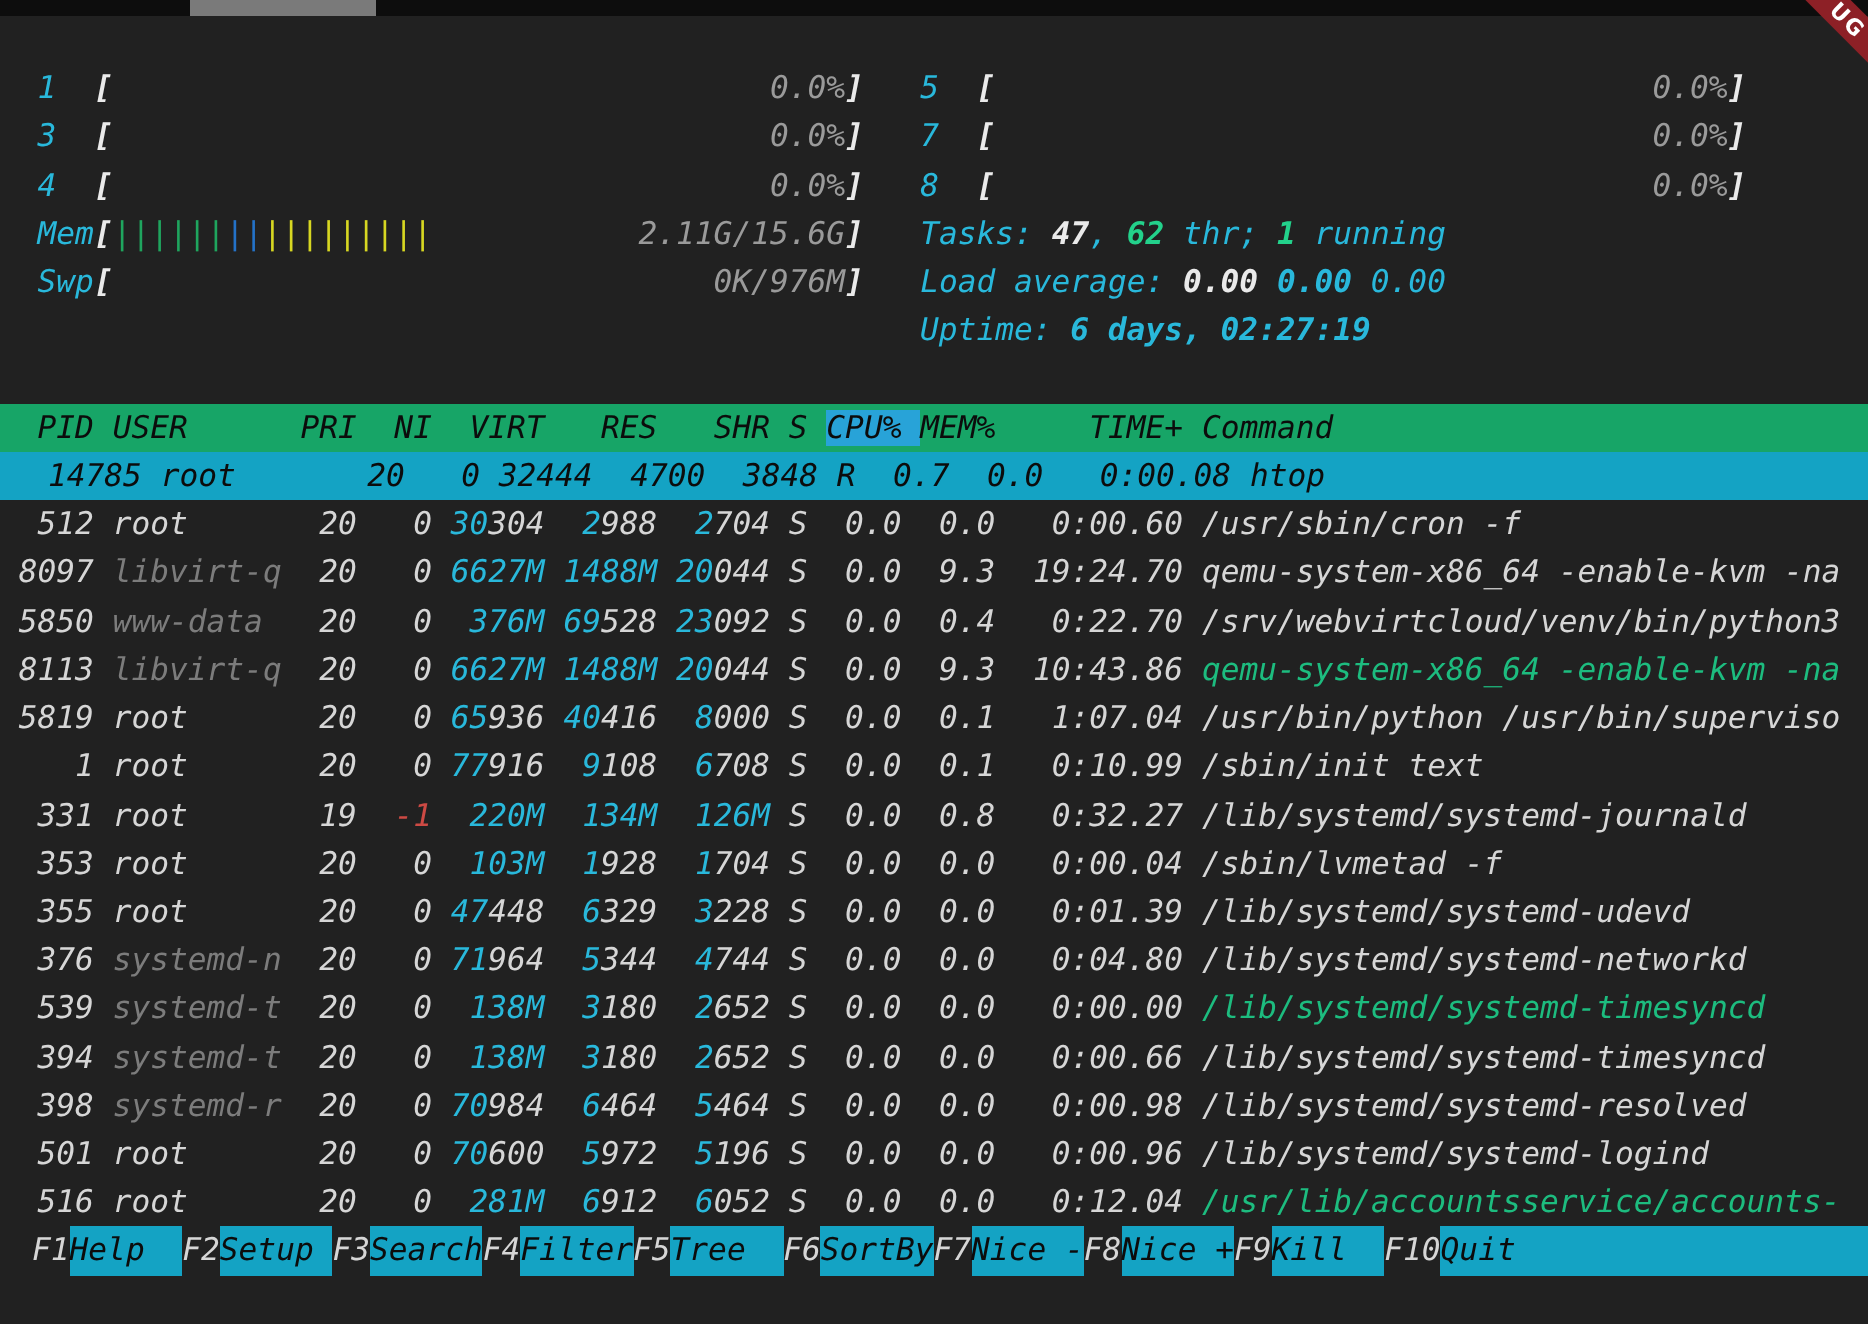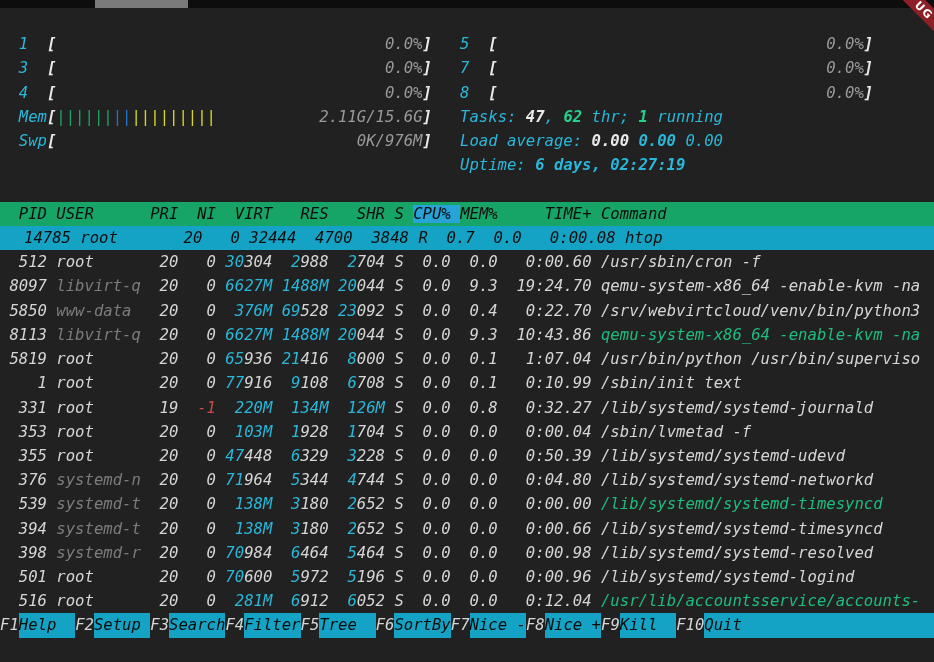--- a/index.html
+++ b/index.html
@@ -22,21 +22,21 @@
   .num{color:var(--cyan);}
   .red{color:var(--red);}
   .dim{color:var(--dim);}
   .udim{color:var(--user-dim);}
   .pgreen{color:var(--pipe-green);}
   .pblue{color:var(--pipe-blue);}
   .pyellow{color:var(--pipe-yellow);}
   .line.header{background:var(--header-bg);color:var(--black);}
   .line.header .hsort{background:var(--sort-bg);}
   .line.selected{background:var(--selected-bg);color:var(--black);padding-left:24px;}
-  .line.fnbar{display:flex;}
+  .line.fnbar{display:flex;margin-left:16px;}
   .fnitem{display:flex;}
   .fnitem.fill{flex:1;}
   .fnkey{white-space:pre;}
   .fnlabel{white-space:pre;background:var(--selected-bg);color:var(--black);}
   .fnlabel.fill{flex:1;}
 </style>
 </head>
 <body>
 
 <div class="screen">
@@ -54,25 +54,25 @@
       <div class="line"><span>  </span><span class="cyan">Mem</span><span class="wb">[</span><span class="pgreen">||||||</span><span class="pblue">||</span><span class="pyellow">|||||||||</span><span>           </span><span class="dim">2.11G/15.6G</span><span class="wb">]</span><span>   </span><span class="cyan">Tasks: </span><span class="wb">47</span><span class="cyan">, </span><span class="gb">62</span><span class="cyan"> thr; </span><span class="gb">1</span><span class="cyan"> running</span></div>
       <div class="line"><span>  </span><span class="cyan">Swp</span><span class="wb">[</span><span>                                </span><span class="dim">0K/976M</span><span class="wb">]</span><span>   </span><span class="cyan">Load average: </span><span class="wb">0.00 </span><span class="cyanb">0.00 </span><span class="cyan">0.00</span></div>
       <div class="line"><span>                                                 </span><span class="cyan">Uptime: </span><span class="cyanb">6 days, 02:27:19</span></div>
       <div class="line"></div>
       <div class="line header"><span>  PID </span><span>USER      </span><span>PRI </span><span> NI </span><span> VIRT </span><span>  RES </span><span>  SHR </span><span>S </span><span class="hsort">CPU% </span><span>MEM% </span><span>    TIME+ </span><span>Command</span></div>
       <div class="line selected"><span>14785 </span><span>root      </span><span> 20 </span><span>  0 </span><span>32444 </span><span> 4700 </span><span> 3848 </span><span>R </span><span> 0.7 </span><span> 0.0 </span><span>  0:00.08 </span><span>htop</span></div>
       <div class="line"><span>  512 </span><span>root      </span><span> 20 </span><span>  0 </span><span></span><span class="num">30</span><span>304 </span><span> </span><span class="num">2</span><span>988 </span><span> </span><span class="num">2</span><span>704 </span><span>S </span><span> 0.0 </span><span> 0.0 </span><span>  0:00.60 </span><span>/usr/sbin/cron -f</span></div>
       <div class="line"><span> 8097 </span><span class="udim">libvirt-q </span><span> 20 </span><span>  0 </span><span></span><span class="num">6627M </span><span></span><span class="num">1488M </span><span></span><span class="num">20</span><span>044 </span><span>S </span><span> 0.0 </span><span> 9.3 </span><span> 19:24.70 </span><span>qemu-system-x86_64 -enable-kvm -na</span></div>
       <div class="line"><span> 5850 </span><span class="udim">www-data  </span><span> 20 </span><span>  0 </span><span> </span><span class="num">376M </span><span></span><span class="num">69</span><span>528 </span><span></span><span class="num">23</span><span>092 </span><span>S </span><span> 0.0 </span><span> 0.4 </span><span>  0:22.70 </span><span>/srv/webvirtcloud/venv/bin/python3</span></div>
       <div class="line"><span> 8113 </span><span class="udim">libvirt-q </span><span> 20 </span><span>  0 </span><span></span><span class="num">6627M </span><span></span><span class="num">1488M </span><span></span><span class="num">20</span><span>044 </span><span>S </span><span> 0.0 </span><span> 9.3 </span><span> 10:43.86 </span><span class="green">qemu-system-x86_64 -enable-kvm -na</span></div>
-      <div class="line"><span> 5819 </span><span>root      </span><span> 20 </span><span>  0 </span><span></span><span class="num">65</span><span>936 </span><span></span><span class="num">21</span><span>416 </span><span> </span><span class="num">8</span><span>000 </span><span>S </span><span> 0.0 </span><span> 0.1 </span><span>  1:07.04 </span><span>/usr/bin/python /usr/bin/superviso</span></div>
+      <div class="line"><span> 5819 </span><span>root      </span><span> 20 </span><span>  0 </span><span></span><span class="num">65</span><span>936 </span><span></span><span class="num">40</span><span>416 </span><span> </span><span class="num">8</span><span>000 </span><span>S </span><span> 0.0 </span><span> 0.1 </span><span>  1:07.04 </span><span>/usr/bin/python /usr/bin/superviso</span></div>
       <div class="line"><span>    1 </span><span>root      </span><span> 20 </span><span>  0 </span><span></span><span class="num">77</span><span>916 </span><span> </span><span class="num">9</span><span>108 </span><span> </span><span class="num">6</span><span>708 </span><span>S </span><span> 0.0 </span><span> 0.1 </span><span>  0:10.99 </span><span>/sbin/init text</span></div>
       <div class="line"><span>  331 </span><span>root      </span><span> 19 </span><span class="red"> -1 </span><span> </span><span class="num">220M </span><span> </span><span class="num">134M </span><span> </span><span class="num">126M </span><span>S </span><span> 0.0 </span><span> 0.8 </span><span>  0:32.27 </span><span>/lib/systemd/systemd-journald</span></div>
       <div class="line"><span>  353 </span><span>root      </span><span> 20 </span><span>  0 </span><span> </span><span class="num">103M </span><span> </span><span class="num">1</span><span>928 </span><span> </span><span class="num">1</span><span>704 </span><span>S </span><span> 0.0 </span><span> 0.0 </span><span>  0:00.04 </span><span>/sbin/lvmetad -f</span></div>
-      <div class="line"><span>  355 </span><span>root      </span><span> 20 </span><span>  0 </span><span></span><span class="num">47</span><span>448 </span><span> </span><span class="num">6</span><span>329 </span><span> </span><span class="num">3</span><span>228 </span><span>S </span><span> 0.0 </span><span> 0.0 </span><span>  0:50.39 </span><span>/lib/systemd/systemd-udevd</span></div>
+      <div class="line"><span>  355 </span><span>root      </span><span> 20 </span><span>  0 </span><span></span><span class="num">47</span><span>448 </span><span> </span><span class="num">6</span><span>329 </span><span> </span><span class="num">3</span><span>228 </span><span>S </span><span> 0.0 </span><span> 0.0 </span><span>  0:01.39 </span><span>/lib/systemd/systemd-udevd</span></div>
       <div class="line"><span>  376 </span><span class="udim">systemd-n </span><span> 20 </span><span>  0 </span><span></span><span class="num">71</span><span>964 </span><span> </span><span class="num">5</span><span>344 </span><span> </span><span class="num">4</span><span>744 </span><span>S </span><span> 0.0 </span><span> 0.0 </span><span>  0:04.80 </span><span>/lib/systemd/systemd-networkd</span></div>
       <div class="line"><span>  539 </span><span class="udim">systemd-t </span><span> 20 </span><span>  0 </span><span> </span><span class="num">138M </span><span> </span><span class="num">3</span><span>180 </span><span> </span><span class="num">2</span><span>652 </span><span>S </span><span> 0.0 </span><span> 0.0 </span><span>  0:00.00 </span><span class="green">/lib/systemd/systemd-timesyncd</span></div>
       <div class="line"><span>  394 </span><span class="udim">systemd-t </span><span> 20 </span><span>  0 </span><span> </span><span class="num">138M </span><span> </span><span class="num">3</span><span>180 </span><span> </span><span class="num">2</span><span>652 </span><span>S </span><span> 0.0 </span><span> 0.0 </span><span>  0:00.66 </span><span>/lib/systemd/systemd-timesyncd</span></div>
       <div class="line"><span>  398 </span><span class="udim">systemd-r </span><span> 20 </span><span>  0 </span><span></span><span class="num">70</span><span>984 </span><span> </span><span class="num">6</span><span>464 </span><span> </span><span class="num">5</span><span>464 </span><span>S </span><span> 0.0 </span><span> 0.0 </span><span>  0:00.98 </span><span>/lib/systemd/systemd-resolved</span></div>
       <div class="line"><span>  501 </span><span>root      </span><span> 20 </span><span>  0 </span><span></span><span class="num">70</span><span>600 </span><span> </span><span class="num">5</span><span>972 </span><span> </span><span class="num">5</span><span>196 </span><span>S </span><span> 0.0 </span><span> 0.0 </span><span>  0:00.96 </span><span>/lib/systemd/systemd-logind</span></div>
       <div class="line"><span>  516 </span><span>root      </span><span> 20 </span><span>  0 </span><span> </span><span class="num">281M </span><span> </span><span class="num">6</span><span>912 </span><span> </span><span class="num">6</span><span>052 </span><span>S </span><span> 0.0 </span><span> 0.0 </span><span>  0:12.04 </span><span class="green">/usr/lib/accountsservice/accounts-</span></div>
       <div class="line fnbar"><span class="fnitem"><span class="fnkey">F1</span><span class="fnlabel">Help  </span></span><span class="fnitem"><span class="fnkey">F2</span><span class="fnlabel">Setup </span></span><span class="fnitem"><span class="fnkey">F3</span><span class="fnlabel">Search</span></span><span class="fnitem"><span class="fnkey">F4</span><span class="fnlabel">Filter</span></span><span class="fnitem"><span class="fnkey">F5</span><span class="fnlabel">Tree  </span></span><span class="fnitem"><span class="fnkey">F6</span><span class="fnlabel">SortBy</span></span><span class="fnitem"><span class="fnkey">F7</span><span class="fnlabel">Nice -</span></span><span class="fnitem"><span class="fnkey">F8</span><span class="fnlabel">Nice +</span></span><span class="fnitem"><span class="fnkey">F9</span><span class="fnlabel">Kill  </span></span><span class="fnitem fill"><span class="fnkey">F10</span><span class="fnlabel fill">Quit</span></span></div>
     </div>
 </div>
 

